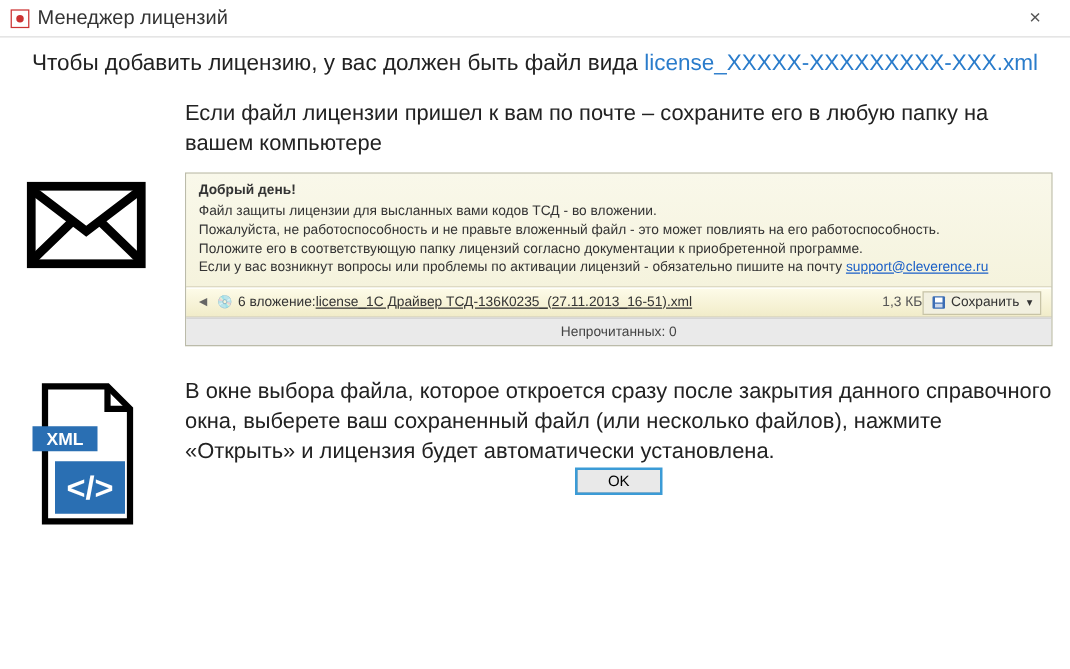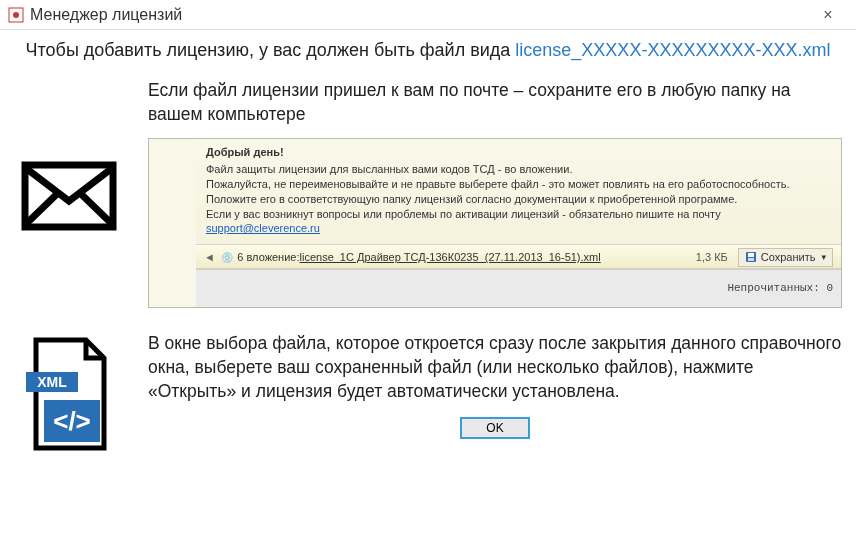--- a/index.html
+++ b/index.html
@@ -8,36 +8,36 @@
 .titlebar .app-icon { width: 16px; height: 16px; margin-right: 6px; display:inline-block; }
 .titlebar .title { font-size: 16px; color: #333; flex: 1; }
 .titlebar .close { width: 40px; text-align: center; color: #555; font-size: 16px; cursor: pointer; }
 .header { padding: 10px 14px; font-size: 18px; color: #222; text-align: center; }
 .header .filename { color: #2a7ccb; }
 .content { padding: 8px 14px; }
 .section { display: flex; gap: 24px; margin-bottom: 24px; }
 .icon-col { width: 110px; flex-shrink: 0; display:flex; justify-content:center; align-items:center; padding-top:4px; }
 .text-col { flex: 1; font-size: 17.5px; color: #222; line-height: 1.35; }
 .text-col .underline-link { }
-.email-preview { margin-top: 12px; border: 1px solid #bba; background: #f8f7e8; font-size: 11px; color: #333; padding-left: 47px; }
+.email-preview { margin-top: 12px; border: 1px solid #bba; background: #f8f7e8; font-size: 11px; color: #333; }
 .email-body { padding: 6px 10px 8px 10px; background: linear-gradient(#f9f8ea,#f5f3dd); border-bottom:1px solid #d6d1b8; }
 .email-body .greet { font-weight: bold; margin-bottom: 2px; }
 .email-body div { line-height: 1.35; }
 .email-body a { color: #1a5fc7; text-decoration: underline; }
 .attach-bar { display:flex; align-items:center; background: linear-gradient(#fdfbe8,#f1ecc9); border-top:1px solid #fff; border-bottom:1px solid #d6d1b8; height:24px; padding: 0 8px; font-size:11px; }
 .attach-bar .tri { color:#666; margin-right:6px; }
 .attach-bar .disk { color:#bb8c2e; margin-right:4px; font-size:10px; }
 .attach-bar .fname { text-decoration: underline; }
 .attach-bar .spacer { flex:1; }
-.attach-bar .size { color:#555; margin-right:10px; }
+.attach-bar .size { color:#555; }
 .save-btn { display:flex; align-items:center; gap:4px; padding:1px 6px; background:#f2f0e0; border:1px solid #c8c4a6; font-size:11px; cursor:pointer; }
 .save-btn .diskicon { width:12px;height:12px;display:inline-block; }
-.status-bar { display:flex; justify-content:flex-end; align-items:center; background:#eaeaea; border-top:1px solid #d0d0d0; height:38px; padding:0 8px; font-size:11px; color:#444;font-family:Liberation Mono, monospace; }
+.status-bar { display:flex; justify-content:center; align-items:center; background:#eaeaea; border-top:1px solid #d0d0d0; height:22px; padding:0 8px; font-size:11px; color:#444; }
 .afternote { color:#2a7ccb; font-size:17px; margin-top:10px; }
-.ok-row { text-align:center; margin-top:12px; }
+.ok-row { text-align:center; margin-top:0; }
 .ok-btn { display:inline-block; padding:2px 24px; font-size:12px; background:#e9e9e9; border:1px solid #999; cursor:pointer; outline:2px solid #3b9bd6; outline-offset:-1px; }
 svg { display:block; }
 </style>
 </head>
 <body>
 
 <div class="titlebar">
   <span class="app-icon">
     <svg width="16" height="16">
         <rect x="1" y="1" width="14" height="14" fill="#fff" stroke="#c33" stroke-width="1"></rect>
@@ -64,21 +64,21 @@
     </div>
     <div class="text-col">
       <div>
         <span>Если файл лицензии пришел к вам по почте – сохраните его </span><span class="underline-link">в любую папку</span><span> на вашем компьютере</span>
       </div>
 
       <div class="email-preview">
         <div class="email-body">
           <div class="greet">Добрый день!</div>
           <div>Файл защиты лицензии для высланных вами кодов ТСД - во вложении.</div>
-          <div>Пожалуйста, не переименовывайте и не правьте выберете файл - это может повлиять на его работоспособность.</div>
+          <div>Пожалуйста, не работоспособность и не правьте вложенный файл - это может повлиять на его работоспособность.</div>
           <div>Положите его в соответствующую папку лицензий согласно документации к приобретенной программе.</div>
           <div>
             <span>Если у вас возникнут вопросы или проблемы по активации лицензий - обязательно пишите на почту </span><a>support@cleverence.ru</a>
           </div>
         </div>
         <div class="attach-bar">
           <span class="tri">◄</span>
           <span class="disk">💿</span>
           <span>6 вложение: </span>
           <span class="fname">license_1С Драйвер ТСД-136К0235_(27.11.2013_16-51).xml</span>

